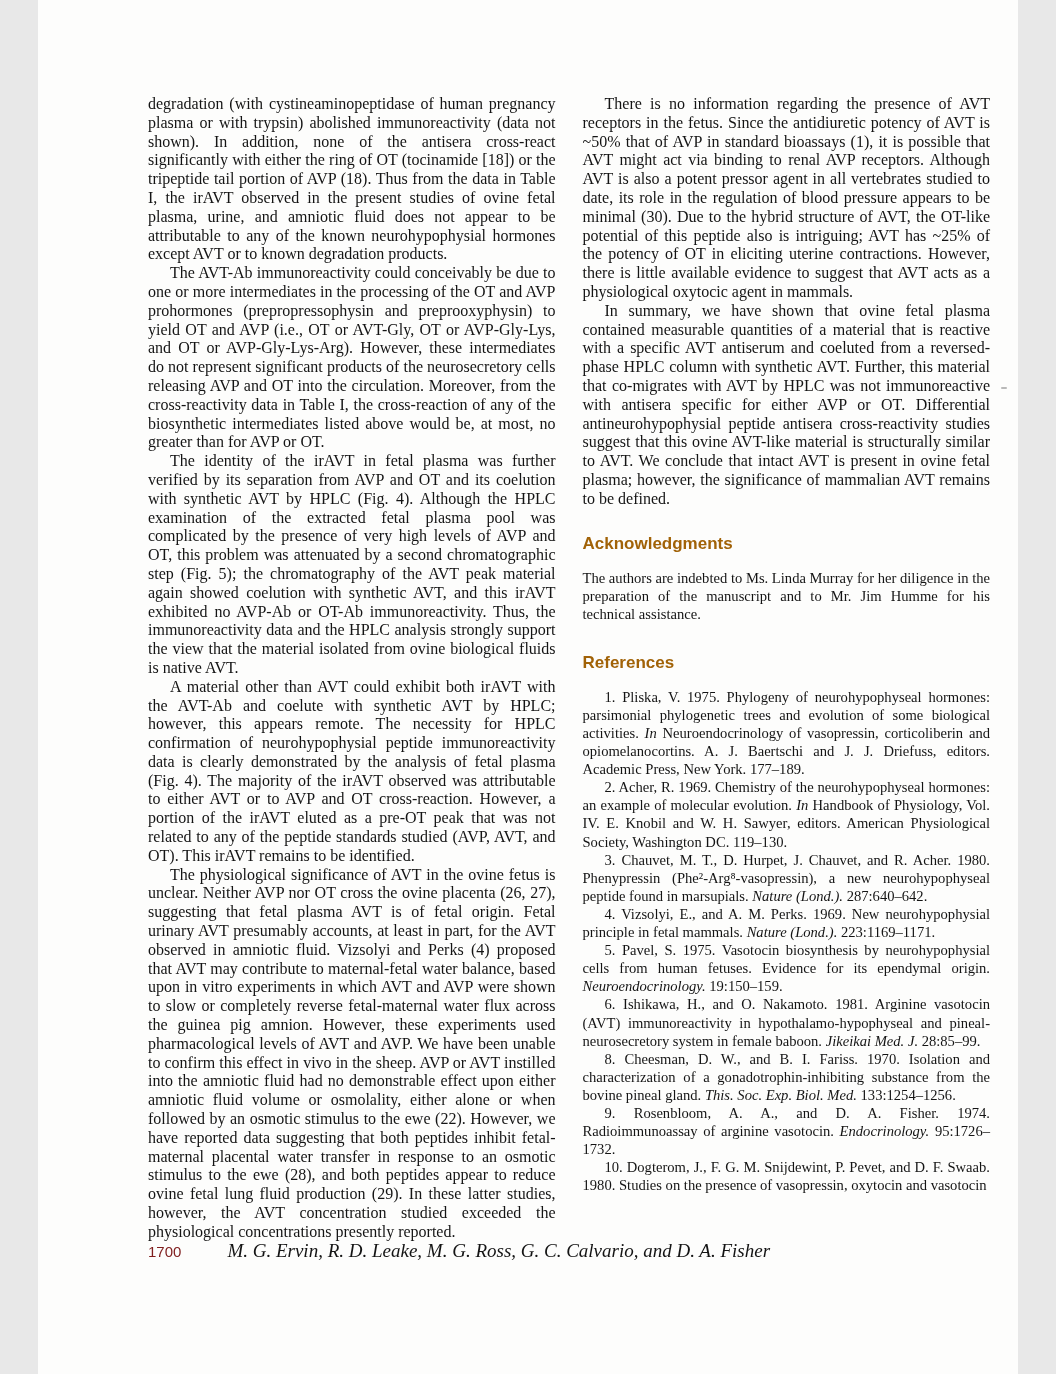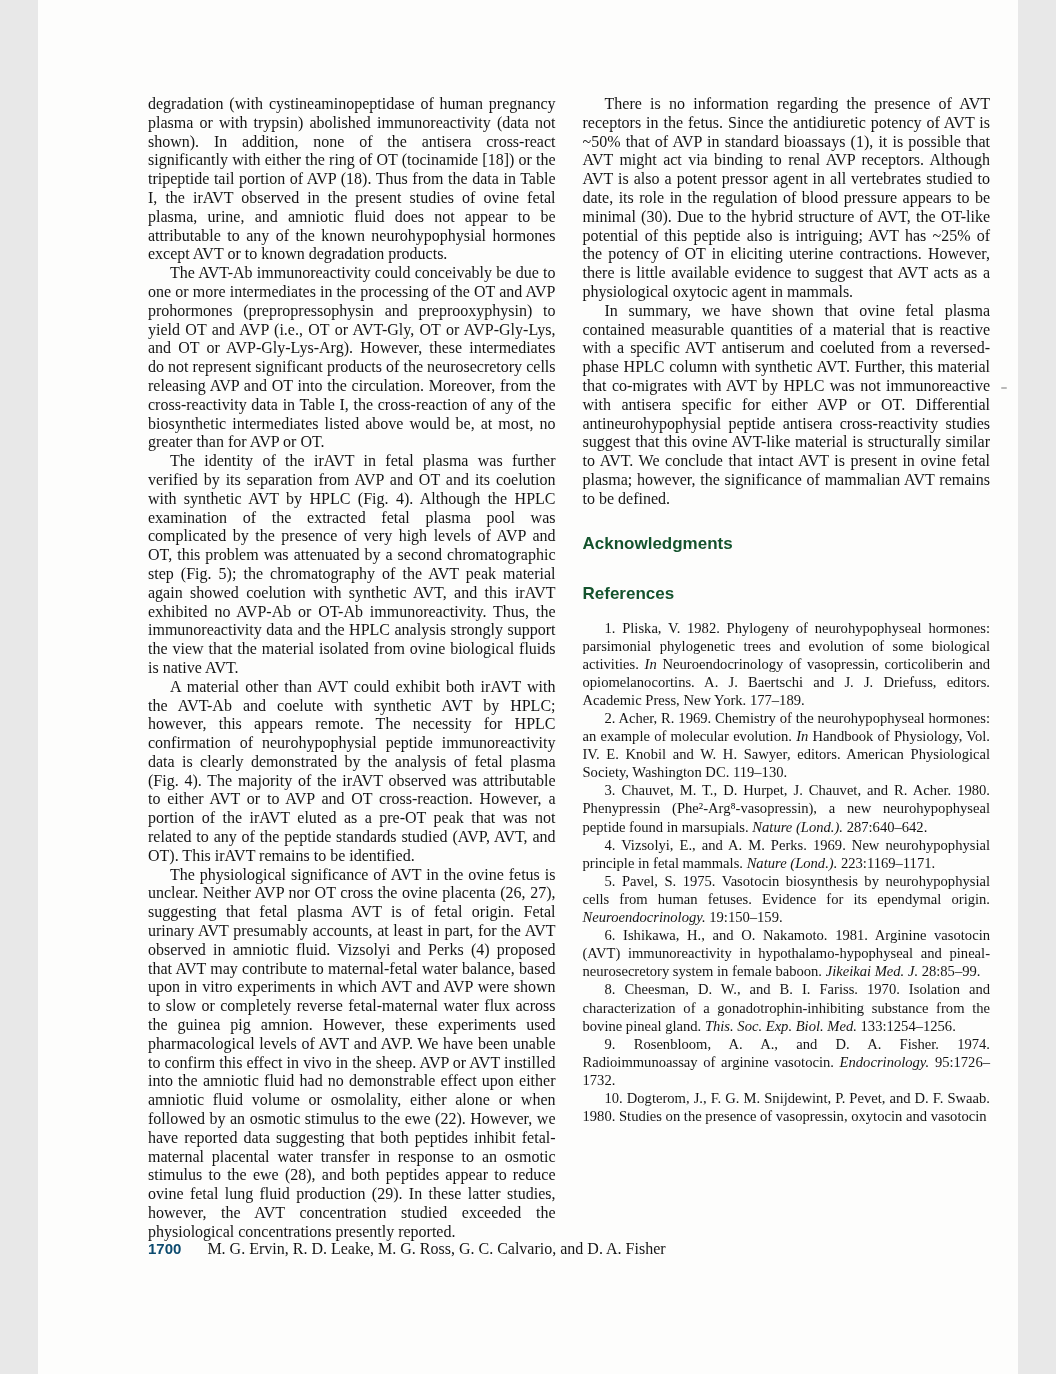--- a/index.html
+++ b/index.html
@@ -32,39 +32,40 @@
     line-height:18.1px;
     text-align:justify;
   }
   .ind { text-indent:22px; }
   .heading {
     margin:25px 0 15px 0;
     font-family:"Liberation Sans", sans-serif;
     font-weight:bold;
     font-size:17px;
     line-height:20px;
-    color:#14532d;
+    color:#a16207;
   }
   .heading.refs { margin-top:30px; }
   .footer {
     position:absolute;
     left:110px; top:1240px;
     width:842px;
     white-space:nowrap;
   }
   .pageno {
     font-family:"Liberation Sans", sans-serif;
-    font-weight:bold;
+    font-weight:normal;
     font-size:15px;
-    color:#0c4a6e;
+    color:#7f1d1d;
   }
   .authors {
-    margin-left:22px;
+    margin-left:42px;
     font-family:"Liberation Serif", serif;
-    font-size:16px;
+    font-style:italic;
+    font-size:19px;
     color:#141414;
   }
   .speck {
     position:absolute; left:963px; top:387px;
     width:6px; height:2px; background:#b9b9b9; border-radius:1px;
   }
 </style>
 </head>
 <body>
 
@@ -77,23 +78,24 @@
       <p class="body ind">The identity of the irAVT in fetal plasma was further verified by its separation from AVP and OT and its coelution with synthetic AVT by HPLC (Fig. 4). Although the HPLC examination of the extracted fetal plasma pool was complicated by the presence of very high levels of AVP and OT, this problem was attenuated by a second chromatographic step (Fig. 5); the chromatography of the AVT peak material again showed coelution with synthetic AVT, and this irAVT exhibited no AVP-Ab or OT-Ab immunoreactivity. Thus, the immunoreactivity data and the HPLC analysis strongly support the view that the material isolated from ovine biological fluids is native AVT.</p>
       <p class="body ind">A material other than AVT could exhibit both irAVT with the AVT-Ab and coelute with synthetic AVT by HPLC; however, this appears remote. The necessity for HPLC confirmation of neurohypophysial peptide immunoreactivity data is clearly demonstrated by the analysis of fetal plasma (Fig. 4). The majority of the irAVT observed was attributable to either AVT or to AVP and OT cross-reaction. However, a portion of the irAVT eluted as a pre-OT peak that was not related to any of the peptide standards studied (AVP, AVT, and OT). This irAVT remains to be identified.</p>
       <p class="body ind">The physiological significance of AVT in the ovine fetus is unclear. Neither AVP nor OT cross the ovine placenta (26, 27), suggesting that fetal plasma AVT is of fetal origin. Fetal urinary AVT presumably accounts, at least in part, for the AVT observed in amniotic fluid. Vizsolyi and Perks (4) proposed that AVT may contribute to maternal-fetal water balance, based upon in vitro experiments in which AVT and AVP were shown to slow or completely reverse fetal-maternal water flux across the guinea pig amnion. However, these experiments used pharmacological levels of AVT and AVP. We have been unable to confirm this effect in vivo in the sheep. AVP or AVT instilled into the amniotic fluid had no demonstrable effect upon either amniotic fluid volume or osmolality, either alone or when followed by an osmotic stimulus to the ewe (22). However, we have reported data suggesting that both peptides inhibit fetal-maternal placental water transfer in response to an osmotic stimulus to the ewe (28), and both peptides appear to reduce ovine fetal lung fluid production (29). In these latter studies, however, the AVT concentration studied exceeded the physiological concentrations presently reported.</p>
     </div>
 
     <div class="column">
       <p class="body ind">There is no information regarding the presence of AVT receptors in the fetus. Since the antidiuretic potency of AVT is ~50% that of AVP in standard bioassays (1), it is possible that AVT might act via binding to renal AVP receptors. Although AVT is also a potent pressor agent in all vertebrates studied to date, its role in the regulation of blood pressure appears to be minimal (30). Due to the hybrid structure of AVT, the OT-like potential of this peptide also is intriguing; AVT has ~25% of the potency of OT in eliciting uterine contractions. However, there is little available evidence to suggest that AVT acts as a physiological oxytocic agent in mammals.</p>
       <p class="body ind">In summary, we have shown that ovine fetal plasma contained measurable quantities of a material that is reactive with a specific AVT antiserum and coeluted from a reversed-phase HPLC column with synthetic AVT. Further, this material that co-migrates with AVT by HPLC was not immunoreactive with antisera specific for either AVP or OT. Differential antineurohypophysial peptide antisera cross-reactivity studies suggest that this ovine AVT-like material is structurally similar to AVT. We conclude that intact AVT is present in ovine fetal plasma; however, the significance of mammalian AVT remains to be defined.</p>
 
       <h2 class="heading">Acknowledgments</h2>
+      <p class="small">The authors are indebted to Ms. Linda Murray for her diligence in the preparation of the manuscript and to Mr. Jim Humme for his technical assistance.</p>
 
       <h2 class="heading refs">References</h2>
-      <p class="small ind"><span>1. Pliska, V. 1982. Phylogeny of neurohypophyseal hormones: parsimonial phylogenetic trees and evolution of some biological activities. </span><i>In</i><span> Neuroendocrinology of vasopressin, corticoliberin and opiomelanocortins. A. J. Baertschi and J. J. Driefuss, editors. Academic Press, New York. 177–189.</span></p>
+      <p class="small ind"><span>1. Pliska, V. 1975. Phylogeny of neurohypophyseal hormones: parsimonial phylogenetic trees and evolution of some biological activities. </span><i>In</i><span> Neuroendocrinology of vasopressin, corticoliberin and opiomelanocortins. A. J. Baertschi and J. J. Driefuss, editors. Academic Press, New York. 177–189.</span></p>
       <p class="small ind"><span>2. Acher, R. 1969. Chemistry of the neurohypophyseal hormones: an example of molecular evolution. </span><i>In</i><span> Handbook of Physiology, Vol. IV. E. Knobil and W. H. Sawyer, editors. American Physiological Society, Washington DC. 119–130.</span></p>
       <p class="small ind"><span>3. Chauvet, M. T., D. Hurpet, J. Chauvet, and R. Acher. 1980. Phenypressin (Phe²-Arg⁸-vasopressin), a new neurohypophyseal peptide found in marsupials. </span><i>Nature (Lond.).</i><span> 287:640–642.</span></p>
       <p class="small ind"><span>4. Vizsolyi, E., and A. M. Perks. 1969. New neurohypophysial principle in fetal mammals. </span><i>Nature (Lond.).</i><span> 223:1169–1171.</span></p>
       <p class="small ind"><span>5. Pavel, S. 1975. Vasotocin biosynthesis by neurohypophysial cells from human fetuses. Evidence for its ependymal origin. </span><i>Neuroendocrinology.</i><span> 19:150–159.</span></p>
       <p class="small ind"><span>6. Ishikawa, H., and O. Nakamoto. 1981. Arginine vasotocin (AVT) immunoreactivity in hypothalamo-hypophyseal and pineal-neurosecretory system in female baboon. </span><i>Jikeikai Med. J.</i><span> 28:85–99.</span></p>
       <p class="small ind"><span>8. Cheesman, D. W., and B. I. Fariss. 1970. Isolation and characterization of a gonadotrophin-inhibiting substance from the bovine pineal gland. </span><i>This. Soc. Exp. Biol. Med.</i><span> 133:1254–1256.</span></p>
       <p class="small ind"><span>9. Rosenbloom, A. A., and D. A. Fisher. 1974. Radioimmunoassay of arginine vasotocin. </span><i>Endocrinology.</i><span> 95:1726–1732.</span></p>
       <p class="small ind"><span>10. Dogterom, J., F. G. M. Snijdewint, P. Pevet, and D. F. Swaab. 1980. Studies on the presence of vasopressin, oxytocin and vasotocin</span></p>
     </div>
 

